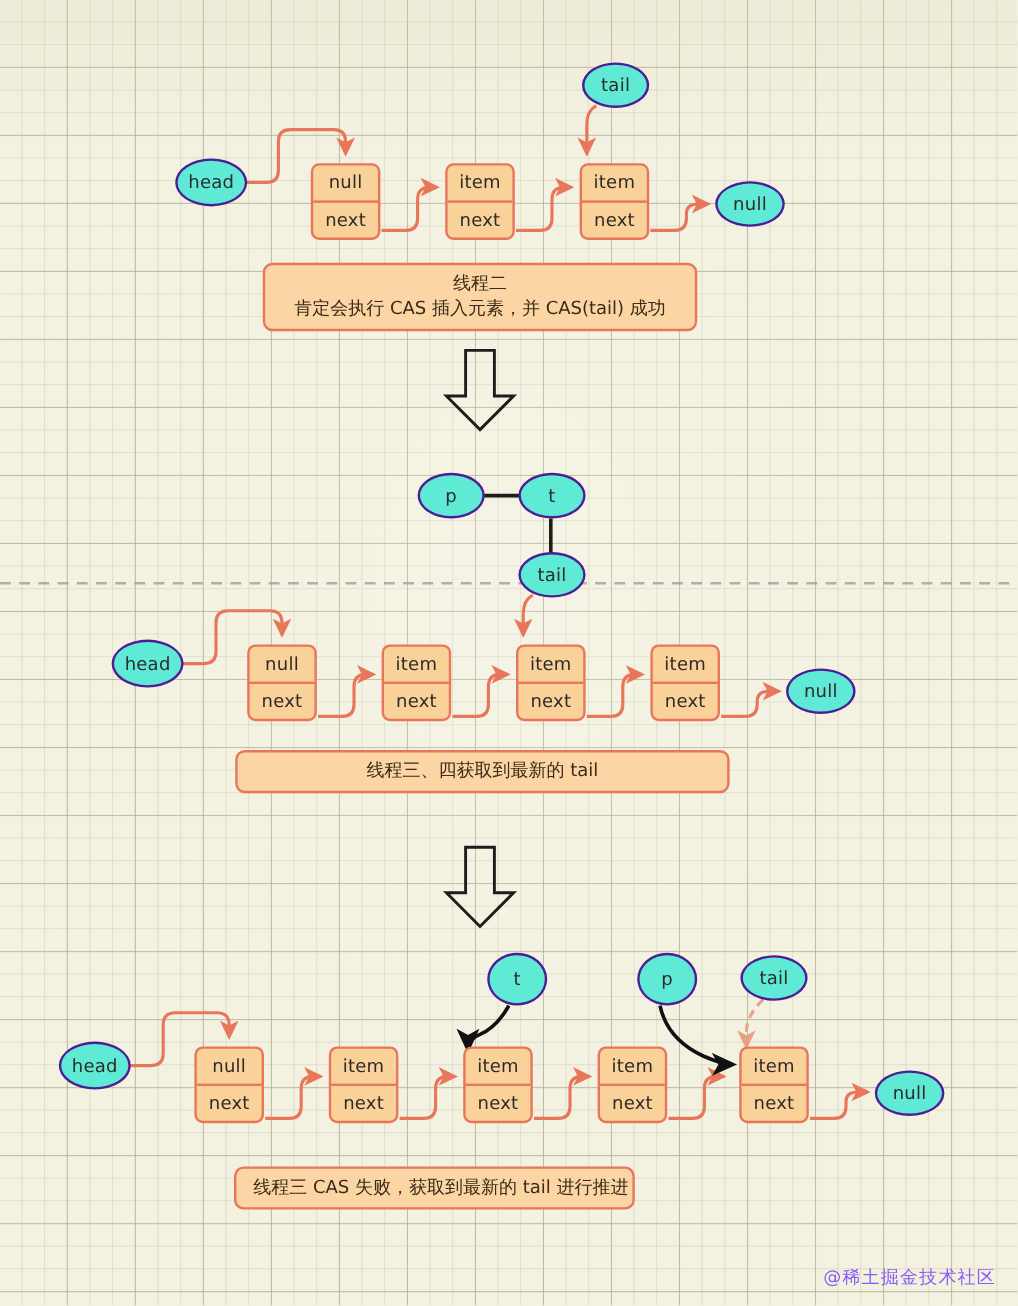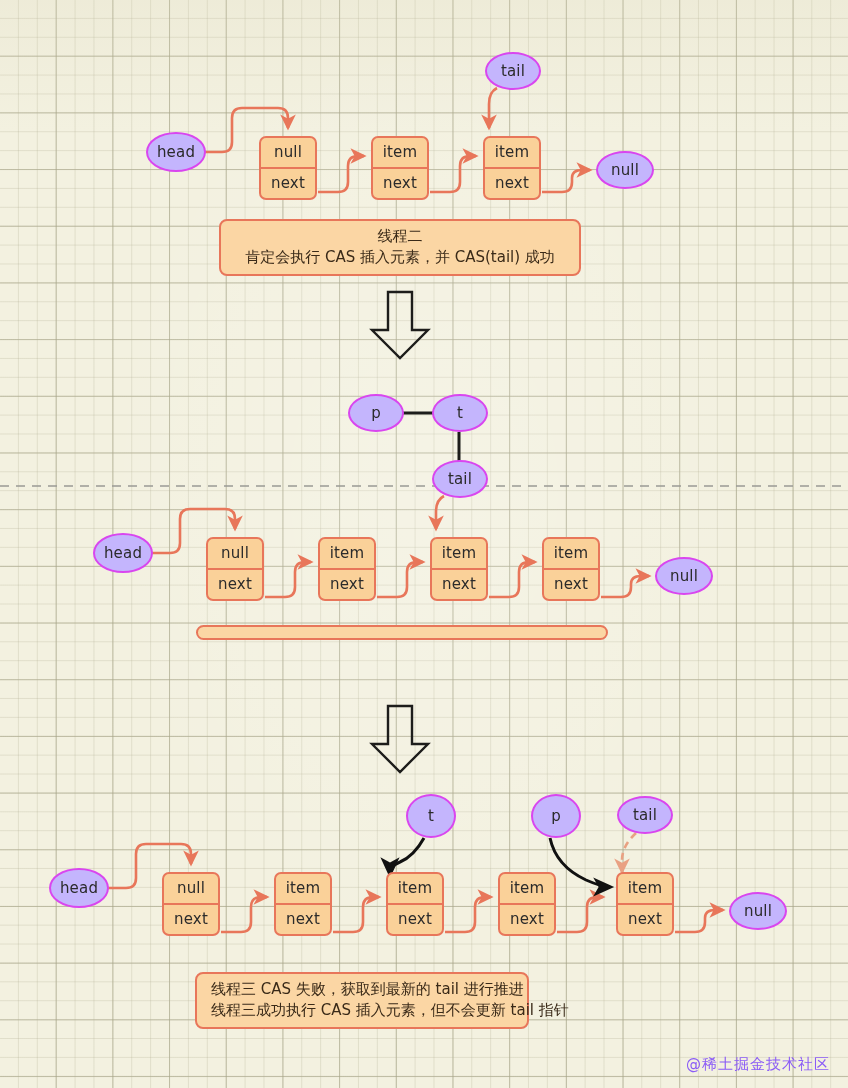--- a/index.html
+++ b/index.html
@@ -61,23 +61,23 @@
     font-size: 15px;
     color: #2b2b2b;
     letter-spacing: .2px;
   }
   .node .cell.top {
     border-bottom: 2px solid #e8765a;
   }
   
   .ell {
     position: absolute;
-    border: 2px solid #d946ef;
+    border: 2px solid #4c1d95;
     border-radius: 50%;
-    background: #c4b5fd;
+    background: #5eead4;
     color: #2b2b2b;
     display: flex;
     align-items: center;
     justify-content: center;
     font-size: 15px;
     box-sizing: border-box;
     letter-spacing: .2px;
   }
   
   .caption {
@@ -220,20 +220,21 @@
 </div>
 <div class="node" style="left:542px; top:537px;">
   <div class="cell top">item</div>
   <div class="cell">next</div>
 </div>
 <div class="ell" style="left:655px; top:557px; width:58px; height:38px;">
   <span>null</span>
 </div>
 
 <div class="caption" style="left:196px; top:625px; width:412px;">
+  <div>线程三、四获取到最新的 tail</div>
 </div>
 
 <div class="ell" style="left:406px; top:794px; width:50px; height:44px;">
   <span>t</span>
 </div>
 <div class="ell" style="left:531px; top:794px; width:50px; height:44px;">
   <span>p</span>
 </div>
 <div class="ell" style="left:617px; top:796px; width:56px; height:38px;">
   <span>tail</span>
@@ -261,16 +262,15 @@
 <div class="node" style="left:616px; top:872px;">
   <div class="cell top">item</div>
   <div class="cell">next</div>
 </div>
 <div class="ell" style="left:729px; top:892px; width:58px; height:38px;">
   <span>null</span>
 </div>
 
 <div class="caption" style="left:195px; top:972px; width:334px;">
   <div>线程三 CAS 失败，获取到最新的 tail 进行推进</div>
-  <div>线程三成功执行 CAS 插入元素，但不会更新 tail 指针</div>
 </div>
 
 <div id="watermark">@稀土掘金技术社区</div>
 
 </body></html>

